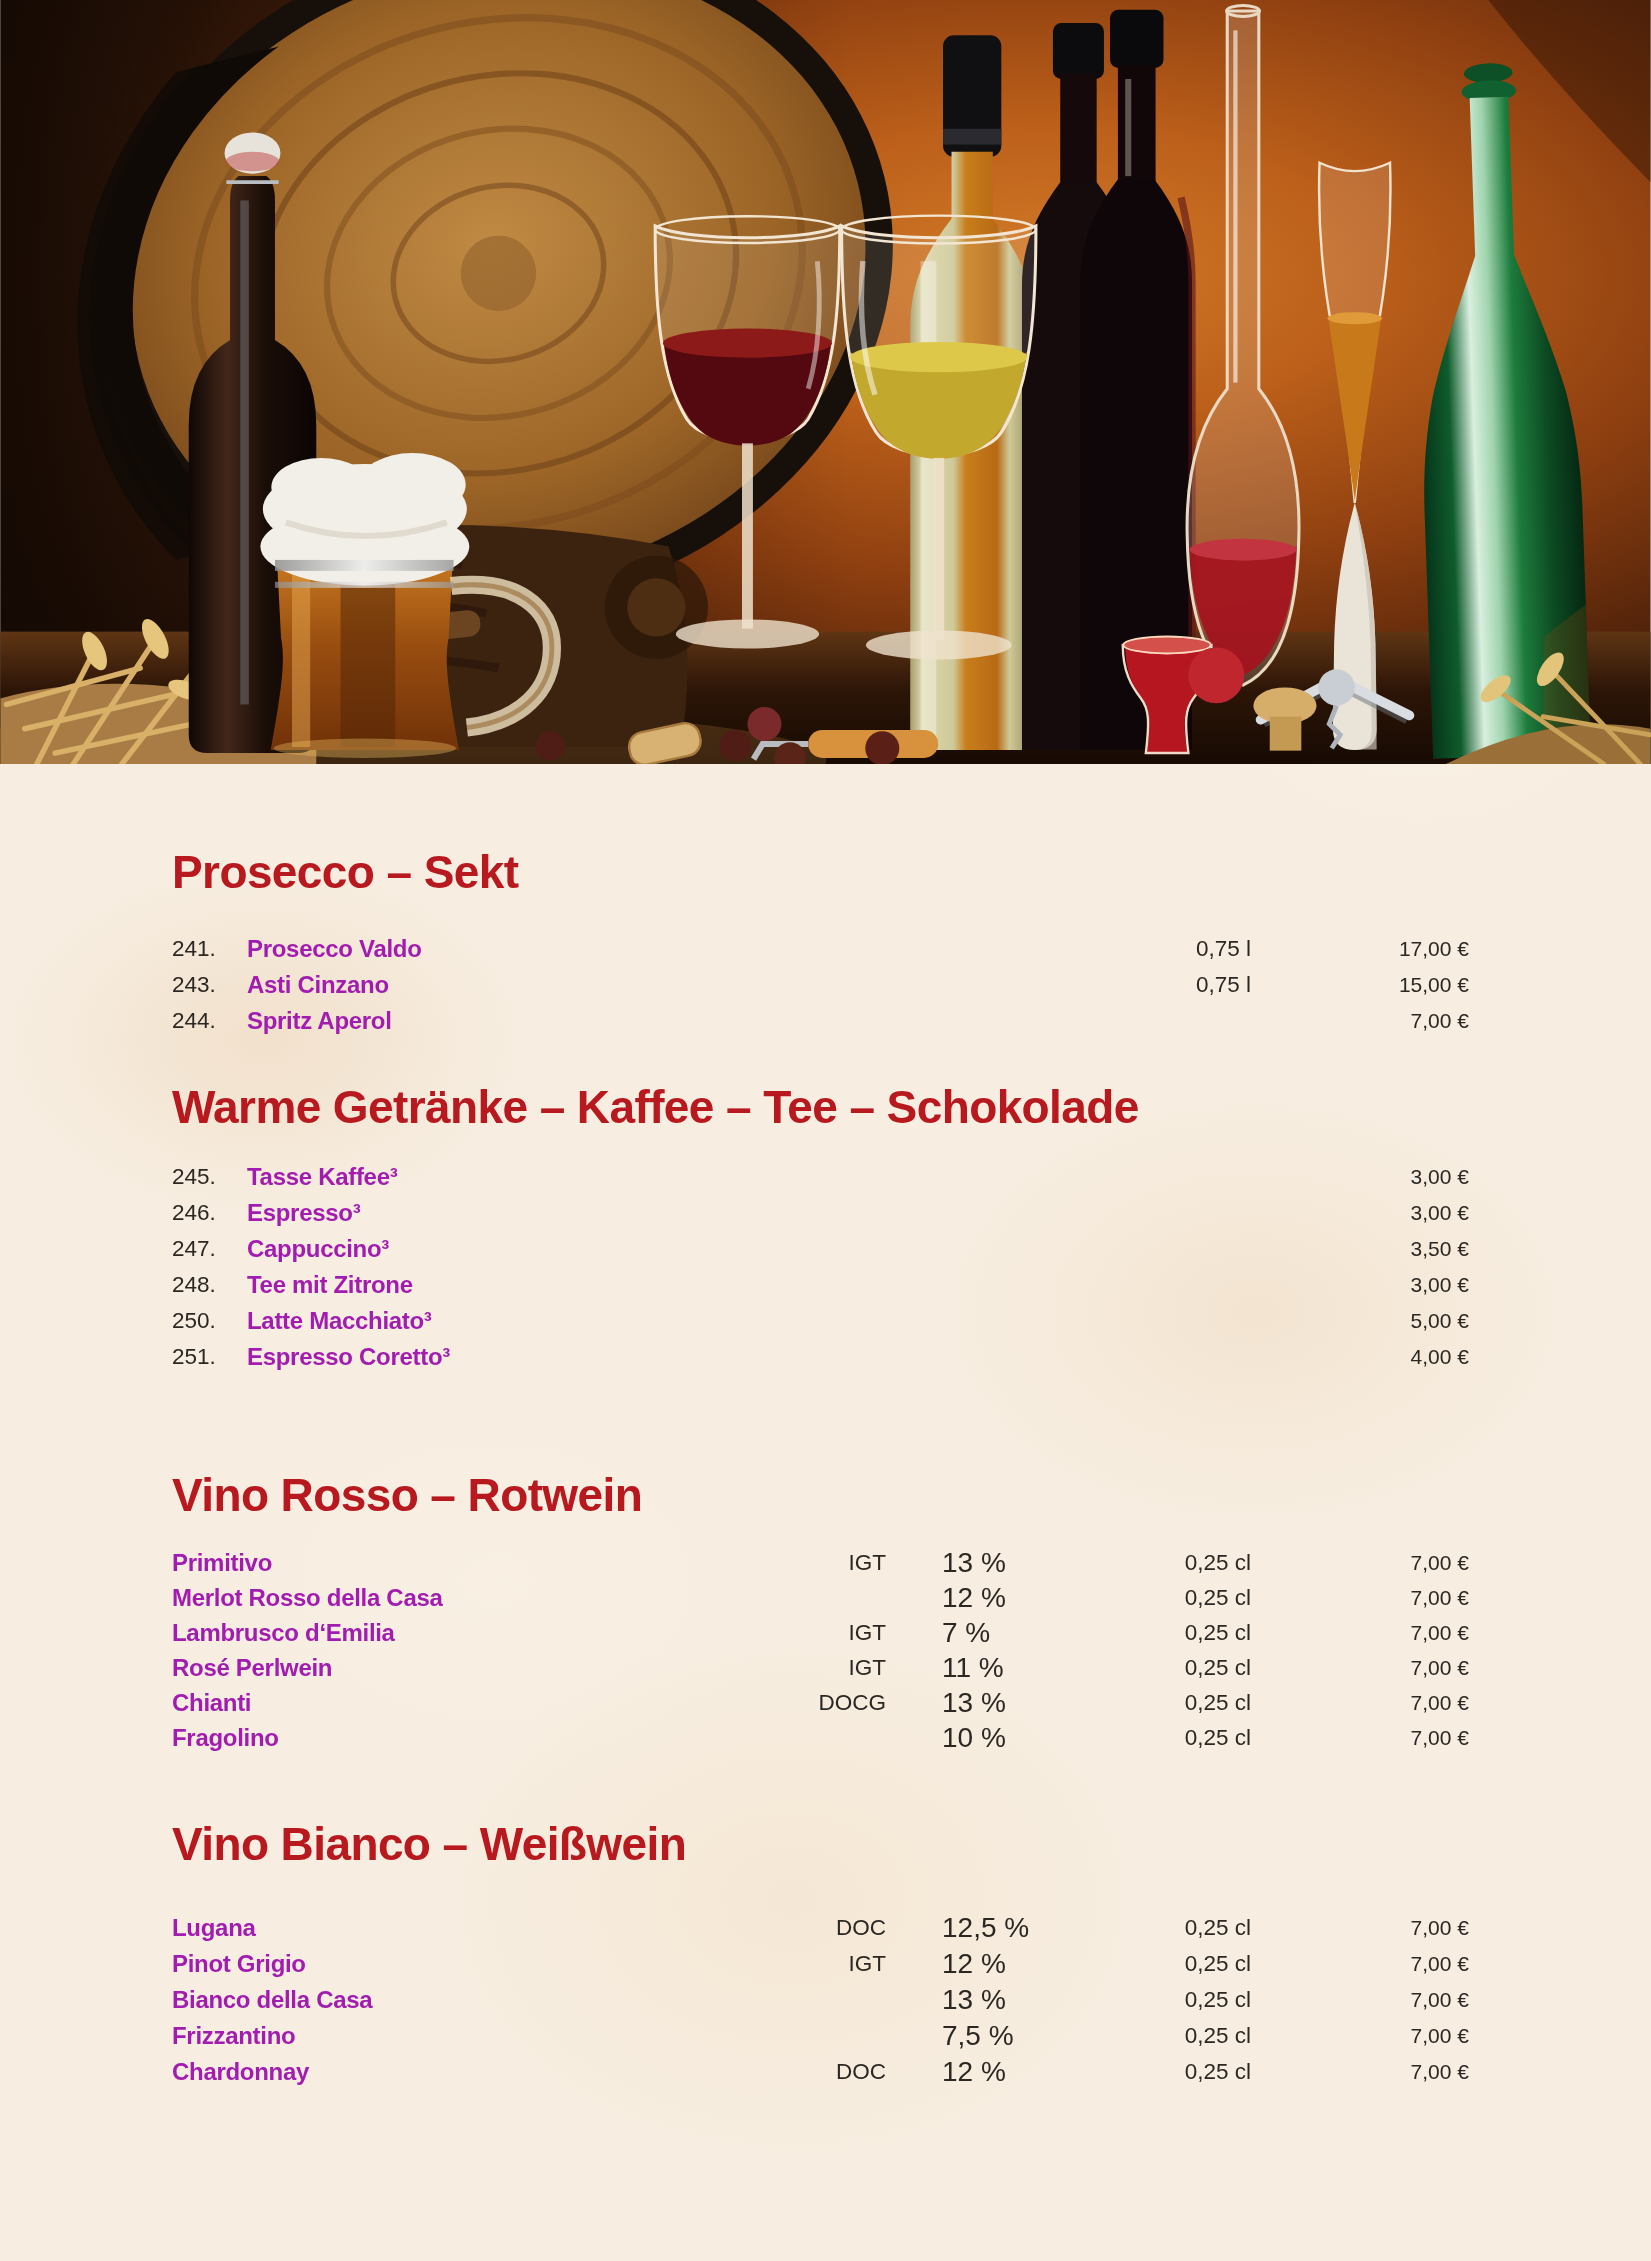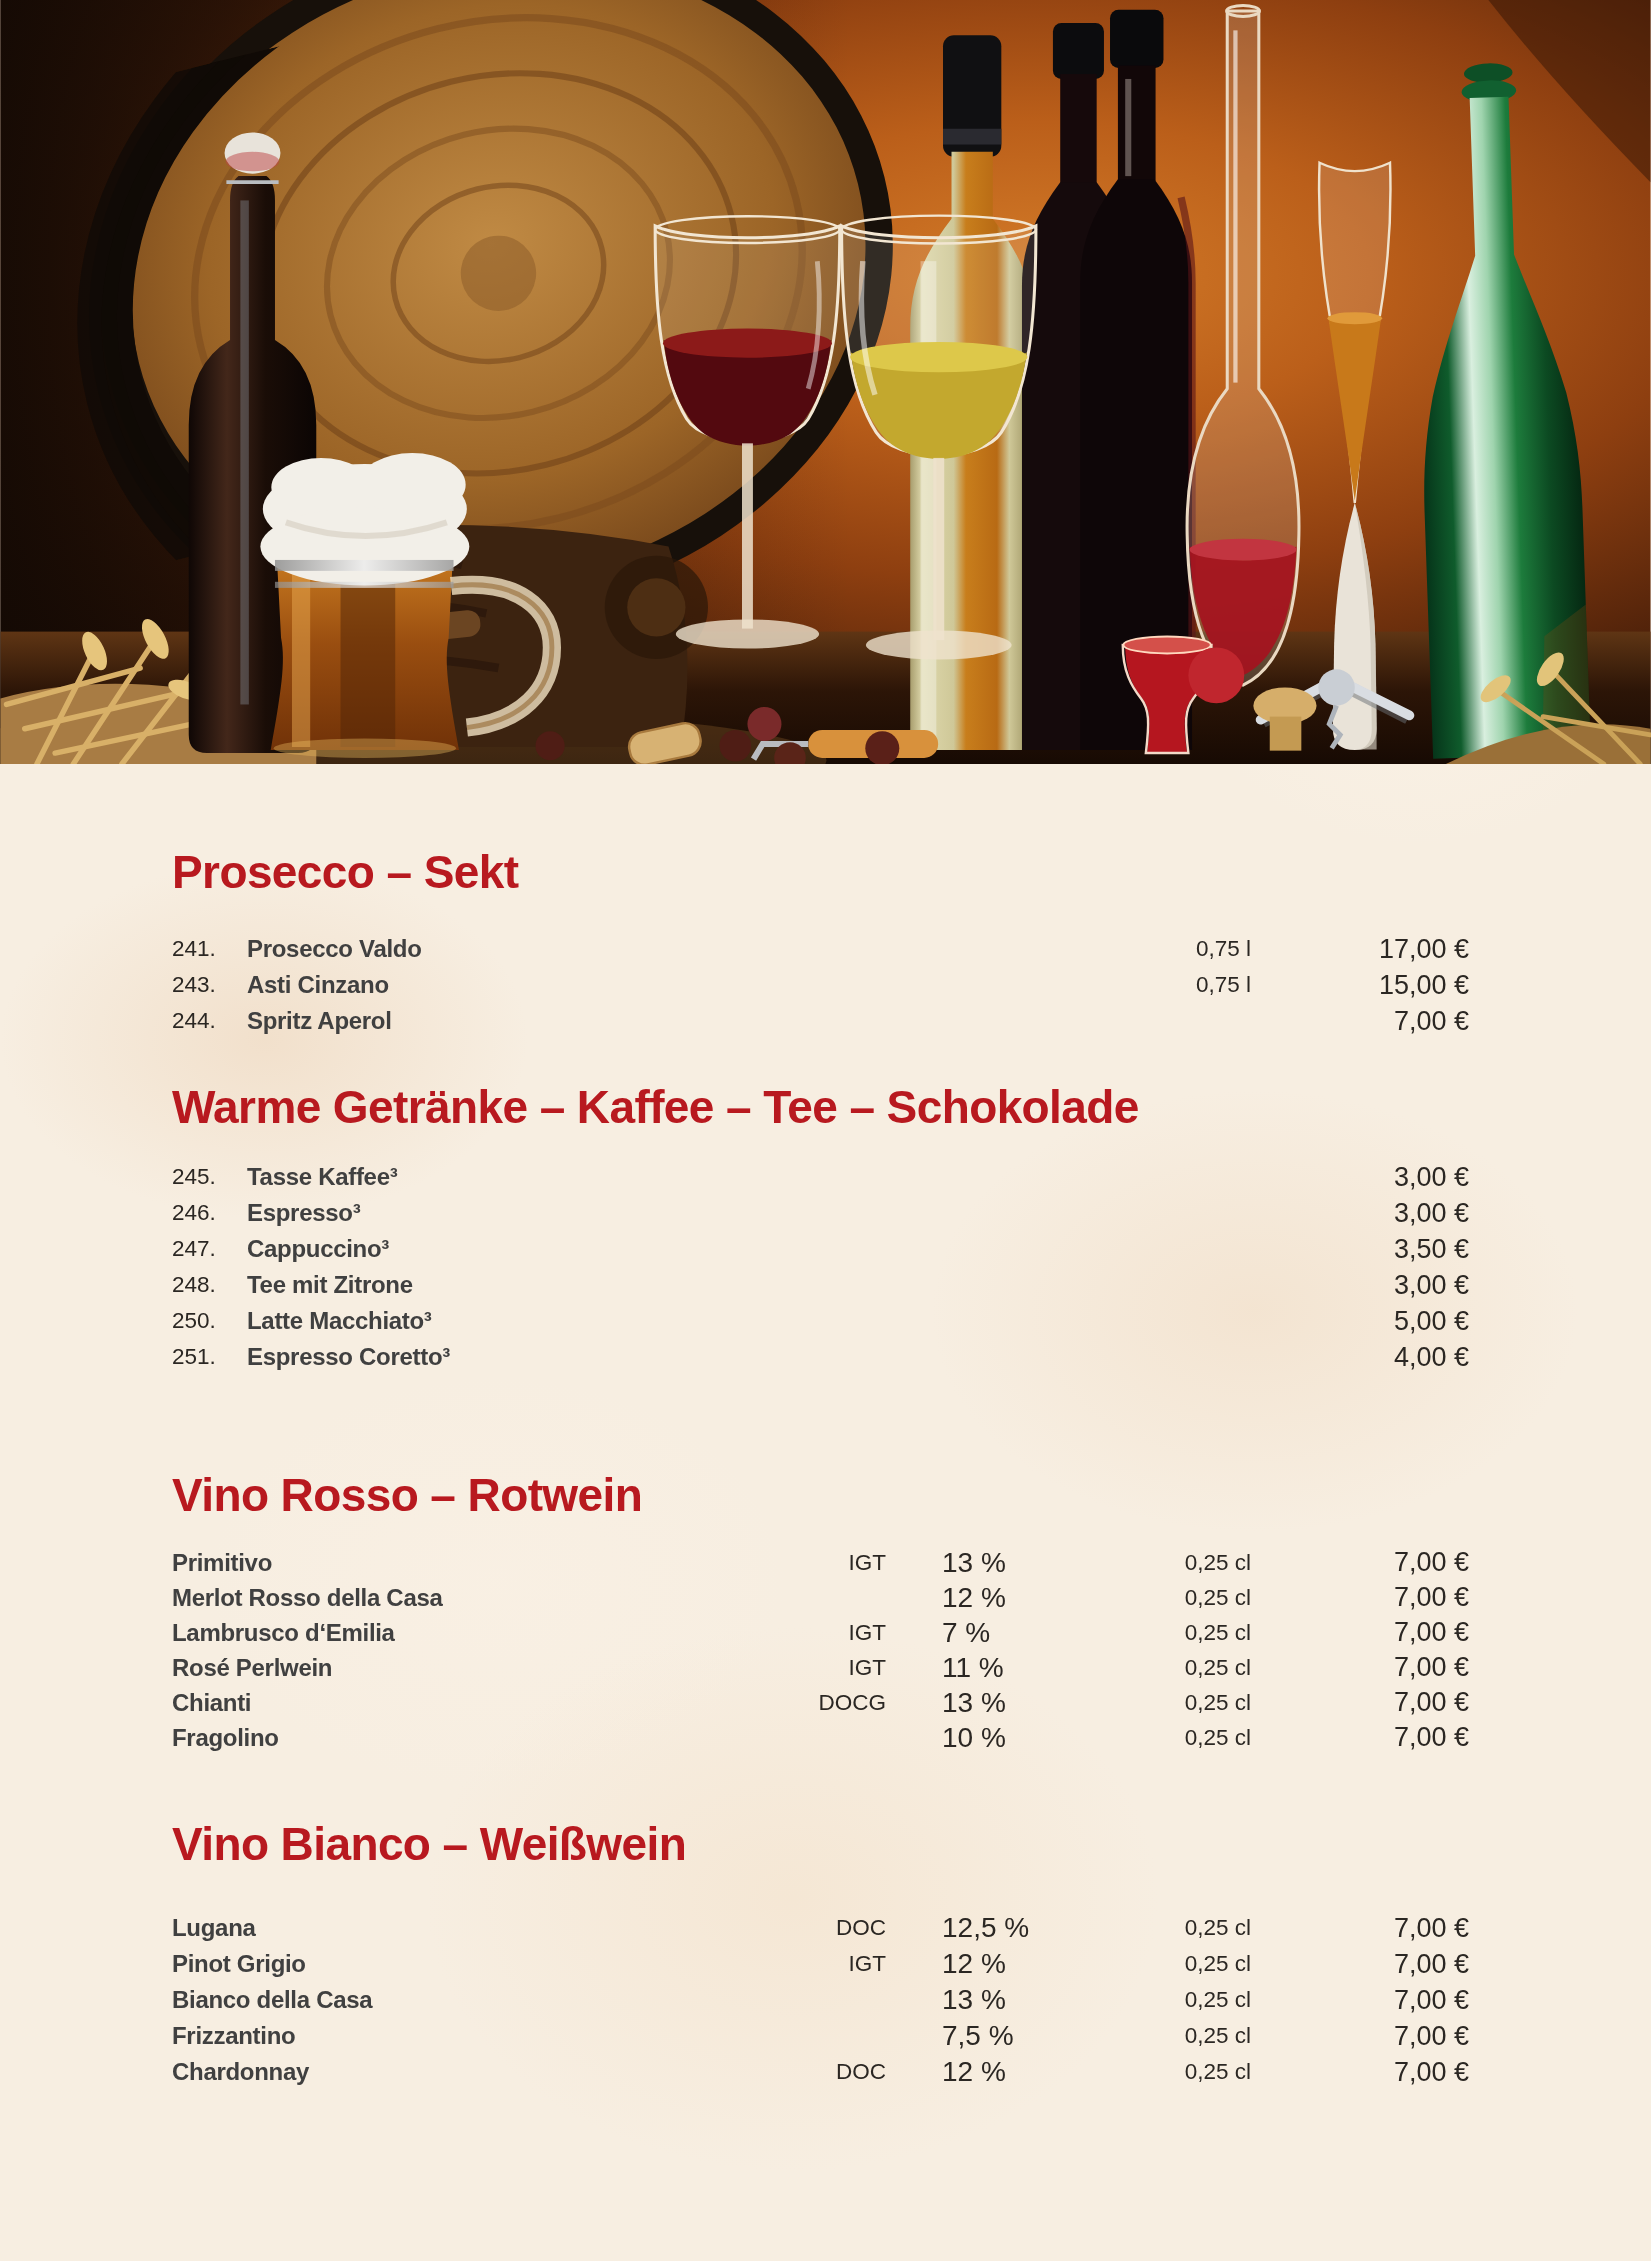--- a/index.html
+++ b/index.html
@@ -22,26 +22,26 @@
     letter-spacing:-0.6px;color:#b8191f;
   }
   #sec0{top:847px;} #sec0 .rows{margin-top:33px;}
   #sec1{top:1082px;} #sec1 .rows{margin-top:26px;}
   #sec2{top:1470px;} #sec2 .rows{margin-top:24px;--rh:35px;}
   #sec3{top:1819px;} #sec3 .rows{margin-top:40px;}
   .rows{position:relative;}
   .row{position:relative;height:var(--rh,36px);}
   .c{position:absolute;top:0;line-height:var(--rh,36px);color:#2b2723;white-space:nowrap;}
   .num{left:0;font-size:22.5px;}
-  .name{left:75px;font-size:24px;font-weight:bold;color:#404040;letter-spacing:-0.3px;}
+  .name{left:75px;font-size:24px;font-weight:bold;color:#a21caf;letter-spacing:-0.3px;}
   .row.noindent .name{left:0;}
   .cls  {left:592px; width:122px;text-align:right;font-size:22.5px;}
   .abv  {left:770px;width:122px;text-align:left;font-size:28px;}
   .vol  {left:957px;width:122px;text-align:right;font-size:22.5px;}
-  .price{left:1175px;width:122px;text-align:right;font-size:27px;}
+  .price{left:1175px;width:122px;text-align:right;font-size:21px;}
 </style>
 </head>
 <body>
 
 <svg class="photo" viewBox="0 0 2717 1258" aria-hidden="true">
   <defs>
     <radialGradient id="bg" cx="0.63" cy="0.36" r="0.80">
       <stop offset="0" stop-color="#d37b28"></stop>
       <stop offset="0.25" stop-color="#bb5f1a"></stop>
       <stop offset="0.5" stop-color="#8e3f10"></stop>

